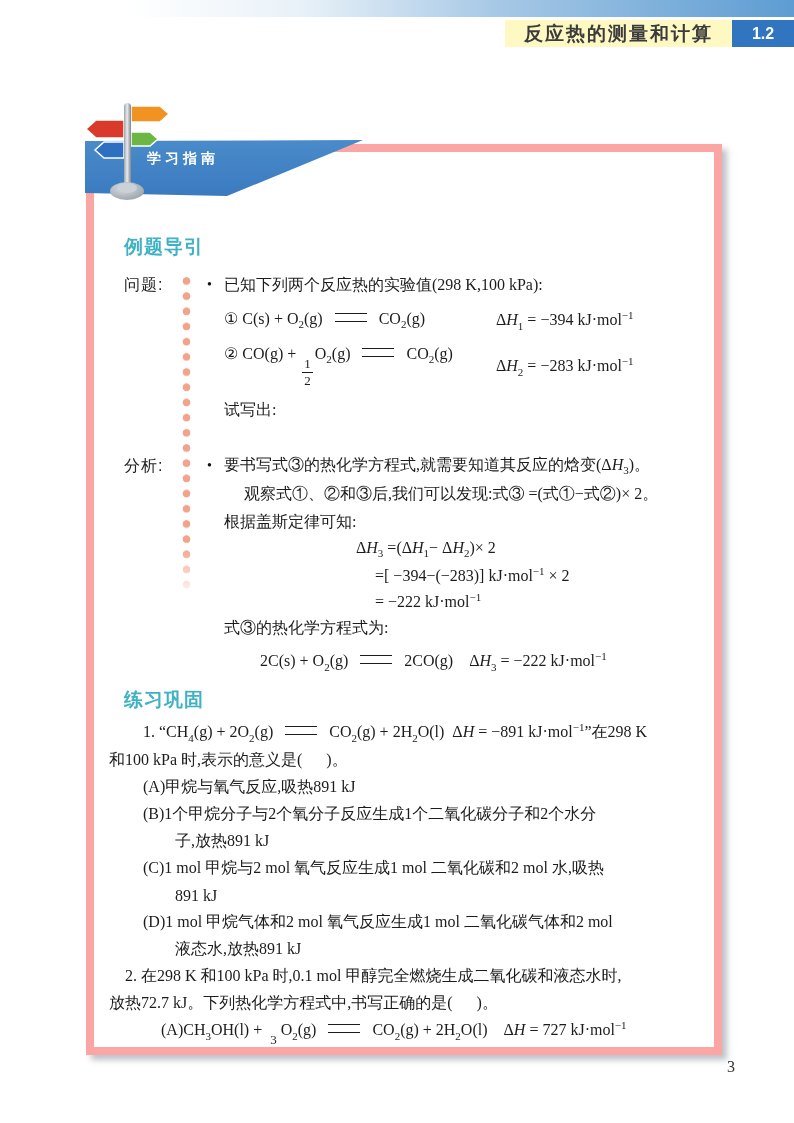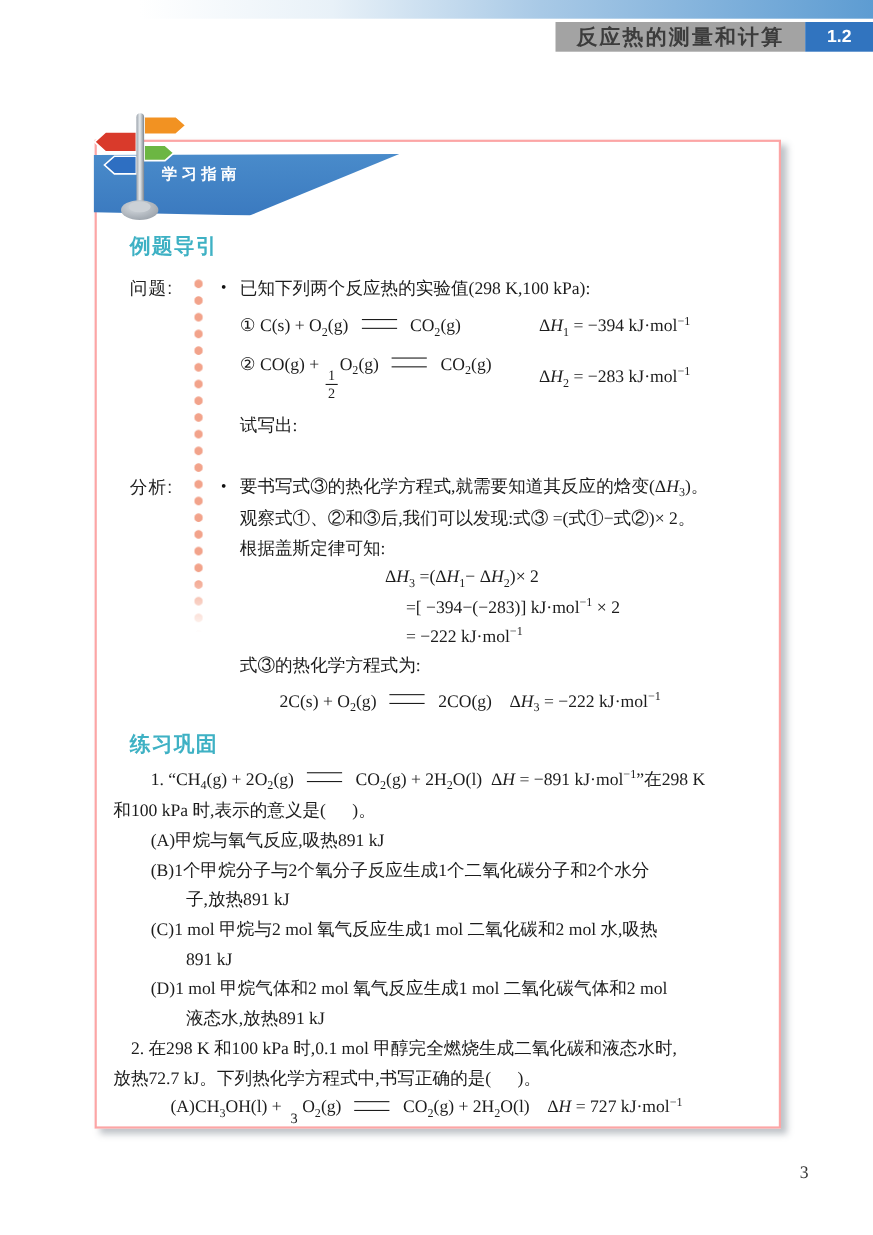--- a/index.html
+++ b/index.html
@@ -8,30 +8,30 @@
   }
   html,body{margin:0;padding:0;background:#fff;}
   .page{position:relative;width:794px;height:1123px;background:#fff;overflow:hidden;
         font-family:var(--serif);color:#1c1c1c;}
 
   
   .topstrip{position:absolute;left:0;top:0;width:794px;height:17px;
             background:linear-gradient(to right,#ffffff 16%,#e8f1f8 38%,#a8c9e6 62%,#5d9cd2 100%);}
 
   
-  .titlebar{position:absolute;left:505px;top:20px;width:227px;height:27px;background:#a3a3a3;
+  .titlebar{position:absolute;left:505px;top:20px;width:227px;height:27px;background:#fef9c3;
             display:flex;align-items:center;justify-content:center;
             font-family:var(--sans);font-weight:bold;font-size:19px;color:#3c3c3c;letter-spacing:2px;}
   .badge{position:absolute;left:732px;top:20px;width:62px;height:27px;background:#3174bf;
          display:flex;align-items:center;justify-content:center;
          font-family:var(--sans);font-weight:bold;font-size:16px;color:#ffffff;}
 
   
-  .card{position:absolute;left:86px;top:127px;width:620px;height:895px;background:#fff;
-        border:2px solid #fca5a5;box-shadow:5px 5px 6px rgba(110,120,130,.45);overflow:hidden;}
+  .card{position:absolute;left:86px;top:144px;width:620px;height:895px;background:#fff;
+        border:8px solid #fca5a5;box-shadow:5px 5px 6px rgba(110,120,130,.45);overflow:hidden;}
 
   .h-teal{position:absolute;color:#3eb1c4;font-family:var(--sans);font-weight:bold;
           font-size:19px;letter-spacing:1px;}
   .h-example{left:30px;top:82px;}
   .h-practice{left:30px;top:535px;}
 
   
   .dots{position:absolute;left:88px;top:124px;width:9px;height:322px;
         background-image:radial-gradient(circle at 4.5px 5px,#f2a38b 3.5px,rgba(242,163,139,0) 4.2px);
         background-size:9px 15.2px;background-repeat:repeat-y;
@@ -116,21 +116,21 @@
         </div>
     </div>
 
     <div class="qa qa-analysis">
       <span class="qlabel">分析:</span>
       <div class="qcontent">
           <div class="tline" style="min-height: 28px;">
             <span class="bullet">•</span>
             <span>要书写式③的热化学方程式,就需要知道其反应的焓变(Δ<i>H</i><sub>3</sub>)。</span>
           </div>
-          <div class="tline" style="min-height: 28px;">
+          <div class="tline" style="min-height: 28px; margin-left: 20px;">
             <span>观察式①、②和③后,我们可以发现:式③ =(式①−式②)× 2。</span>
           </div>
           <div class="tline" style="min-height: 28px;">
             <span>根据盖斯定律可知:</span>
           </div>
           <div class="tline" style="padding-left: 132px; min-height: 26px;">
             <span>Δ<i>H</i><sub>3</sub> =(Δ<i>H</i><sub>1</sub>− Δ<i>H</i><sub>2</sub>)× 2</span>
           </div>
           <div class="tline" style="padding-left: 151px; min-height: 26px; text-align: center;">
             <span>=[ −394−(−283)] kJ·mol<sup>−1</sup> × 2</span>

